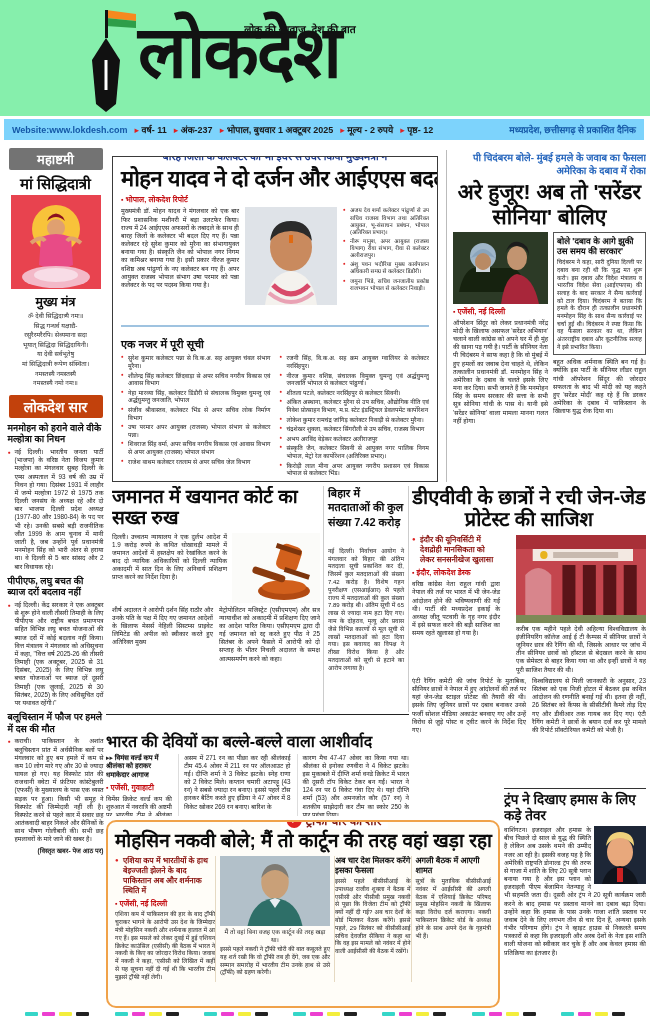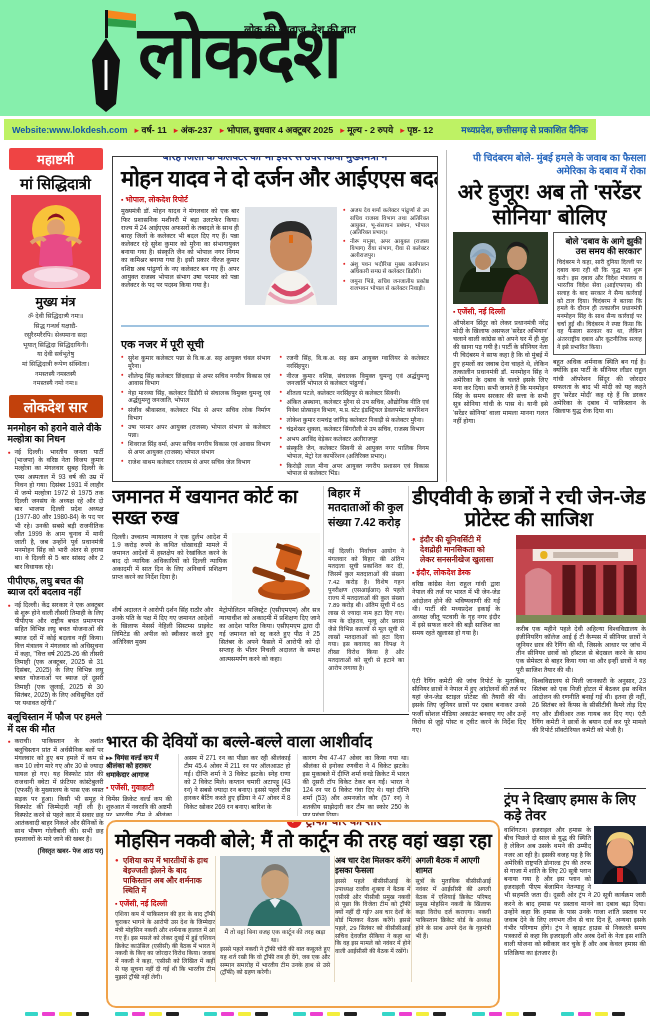--- a/index.html
+++ b/index.html
@@ -7,28 +7,28 @@
 body{position:relative;background:#fff;font-family:"Liberation Sans","DejaVu Sans",sans-serif;color:#1a1a1a;overflow:hidden}
 .abs{position:absolute}
 .sec{overflow:hidden}
 .tiny{font-size:6.3px;line-height:1.3;text-align:justify;color:#222}
 
 .masthead{left:0;top:0;width:650px;height:116px;background:#86efac}
 .mast-title{position:absolute;left:138px;top:16px;width:300px;font-family:"Liberation Serif","DejaVu Serif",serif;font-weight:bold;font-size:72px;line-height:1.05;color:#121212;letter-spacing:-2px;white-space:nowrap}
 .mast-tag{position:absolute;left:215px;top:22px;width:170px;text-align:center;font-size:10.5px;font-weight:bold;color:#111}
 .mast-logo{position:absolute;left:92px;top:8px;width:46px;height:104px}
 
-.infobar{left:4px;top:119px;width:592px;height:21px;background:#bef264;display:flex;align-items:center;gap:7px;padding:0 8px;font-size:9px;font-weight:bold;white-space:nowrap;overflow:hidden}
+.infobar{left:4px;top:119px;width:640px;height:21px;background:#7dd3fc;display:flex;align-items:center;gap:7px;padding:0 8px;font-size:9px;font-weight:bold;white-space:nowrap;overflow:hidden}
 .infobar .web{color:#1558a7}
 .infobar .itm::before{content:"▸ ";color:#e02121}
 .infobar .ed{margin-left:auto;color:#1558a7}
 
 .sidebar{left:5px;top:148px;width:101px;height:862px;display:flex;flex-direction:column;align-items:center;overflow:hidden}
 .tag{width:94px;text-align:center;color:#fff;font-weight:bold;font-size:13px;padding:2px 0;border-radius:2px;flex:none}
-.tag.orange{background:#ef4444}
+.tag.orange{background:#737373}
 .tag.cyan{background:#c2410c;margin-top:7px;font-size:14px}
 .deity{font-size:15px;font-weight:bold;margin:3px 0 2px;color:#0d0d0d}
 .ph{position:relative;overflow:hidden;background:#ddd;flex:none}
 .ph svg{display:block;width:100%;height:100%}
 .goddess{width:90px;height:94px}
 .mantra-h{font-size:12.5px;font-weight:bold;margin:4px 0 1px;color:#0d0d0d}
 .mantra div{font-size:6.4px;line-height:1.5;text-align:center;color:#333}
 .brief{width:96px;margin-top:5px}
 .brief h5{font-size:9.3px;line-height:1.25;color:#0d0d0d;margin-bottom:2px}
 .brief p{position:relative;padding-left:7px}
@@ -51,21 +51,21 @@
 .blist{columns:2;column-gap:9px;list-style:none;font-size:6.1px;line-height:1.25;text-align:justify;max-height:132px;overflow:hidden}
 .blist li{break-inside:avoid}
 
 .surr{left:446px;top:150px;width:200px;height:332px;border-left:1px solid #bbb;padding:2px 0 0 6px}
 .kick-blue{color:#2666bd;font-weight:bold;font-size:9.8px;line-height:1.3;text-align:right}
 .surr h2{font-size:21px;line-height:1.15;text-align:center;margin:3px 0 3px;color:#0b0b0b}
 .surr-cols{display:flex;gap:5px}
 .surr-l{width:95px;flex:none}
 .mmsonia{width:95px;height:72px;margin-bottom:2px}
 .subbox{border:1px solid #555;padding:3px 3px;margin-bottom:3px}
-.subbox h5{font-size:8.6px;line-height:1.25;text-align:right;color:#0d0d0d;margin-bottom:2px}
+.subbox h5{font-size:8.6px;line-height:1.25;text-align:left;color:#0d0d0d;margin-bottom:2px}
 .subbox p{font-size:5.9px;line-height:1.3;text-align:justify}
 
 .court{left:112px;top:486px;width:208px;height:226px}
 .court h2{font-size:19px;line-height:1.12;color:#0b0b0b;margin-bottom:4px}
 .court-row{display:flex;gap:5px;margin-bottom:3px}
 .court-row p{flex:1}
 .gavel{width:88px;height:70px}
 .cols2{display:flex;gap:6px}
 .cols2 p{flex:1}
 .bihar{left:323px;top:486px;width:86px;height:226px;border-left:1px solid #ccc;border-right:1px solid #ccc;padding:0 4px}
@@ -124,21 +124,21 @@
     </svg>
   </div>
   <div class="mast-tag">लोक की आवाज, देश की बात</div>
   <div class="mast-title">लोकदेश</div>
 </header>
 
 <div class="abs infobar">
   <span class="web">Website:www.lokdesh.com</span>
   <span class="itm">वर्ष- 11</span>
   <span class="itm">अंक-237</span>
-  <span class="itm">भोपाल, बुधवार 4 अक्टूबर 2025</span>
+  <span class="itm">भोपाल, बुधवार 1 अक्टूबर 2025</span>
   <span class="itm">मूल्य - 2 रुपये</span>
   <span class="itm">पृष्ठ- 12</span>
   <span class="ed">मध्यप्रदेश, छत्तीसगढ़ से प्रकाशित दैनिक</span>
 </div>
 
 <aside class="abs sidebar sec">
   <div class="tag orange">महाष्टमी</div>
   <div class="deity">मां सिद्धिदात्री</div>
   <div class="ph goddess">
     <svg viewBox="0 0 90 94" xmlns="http://www.w3.org/2000/svg">

